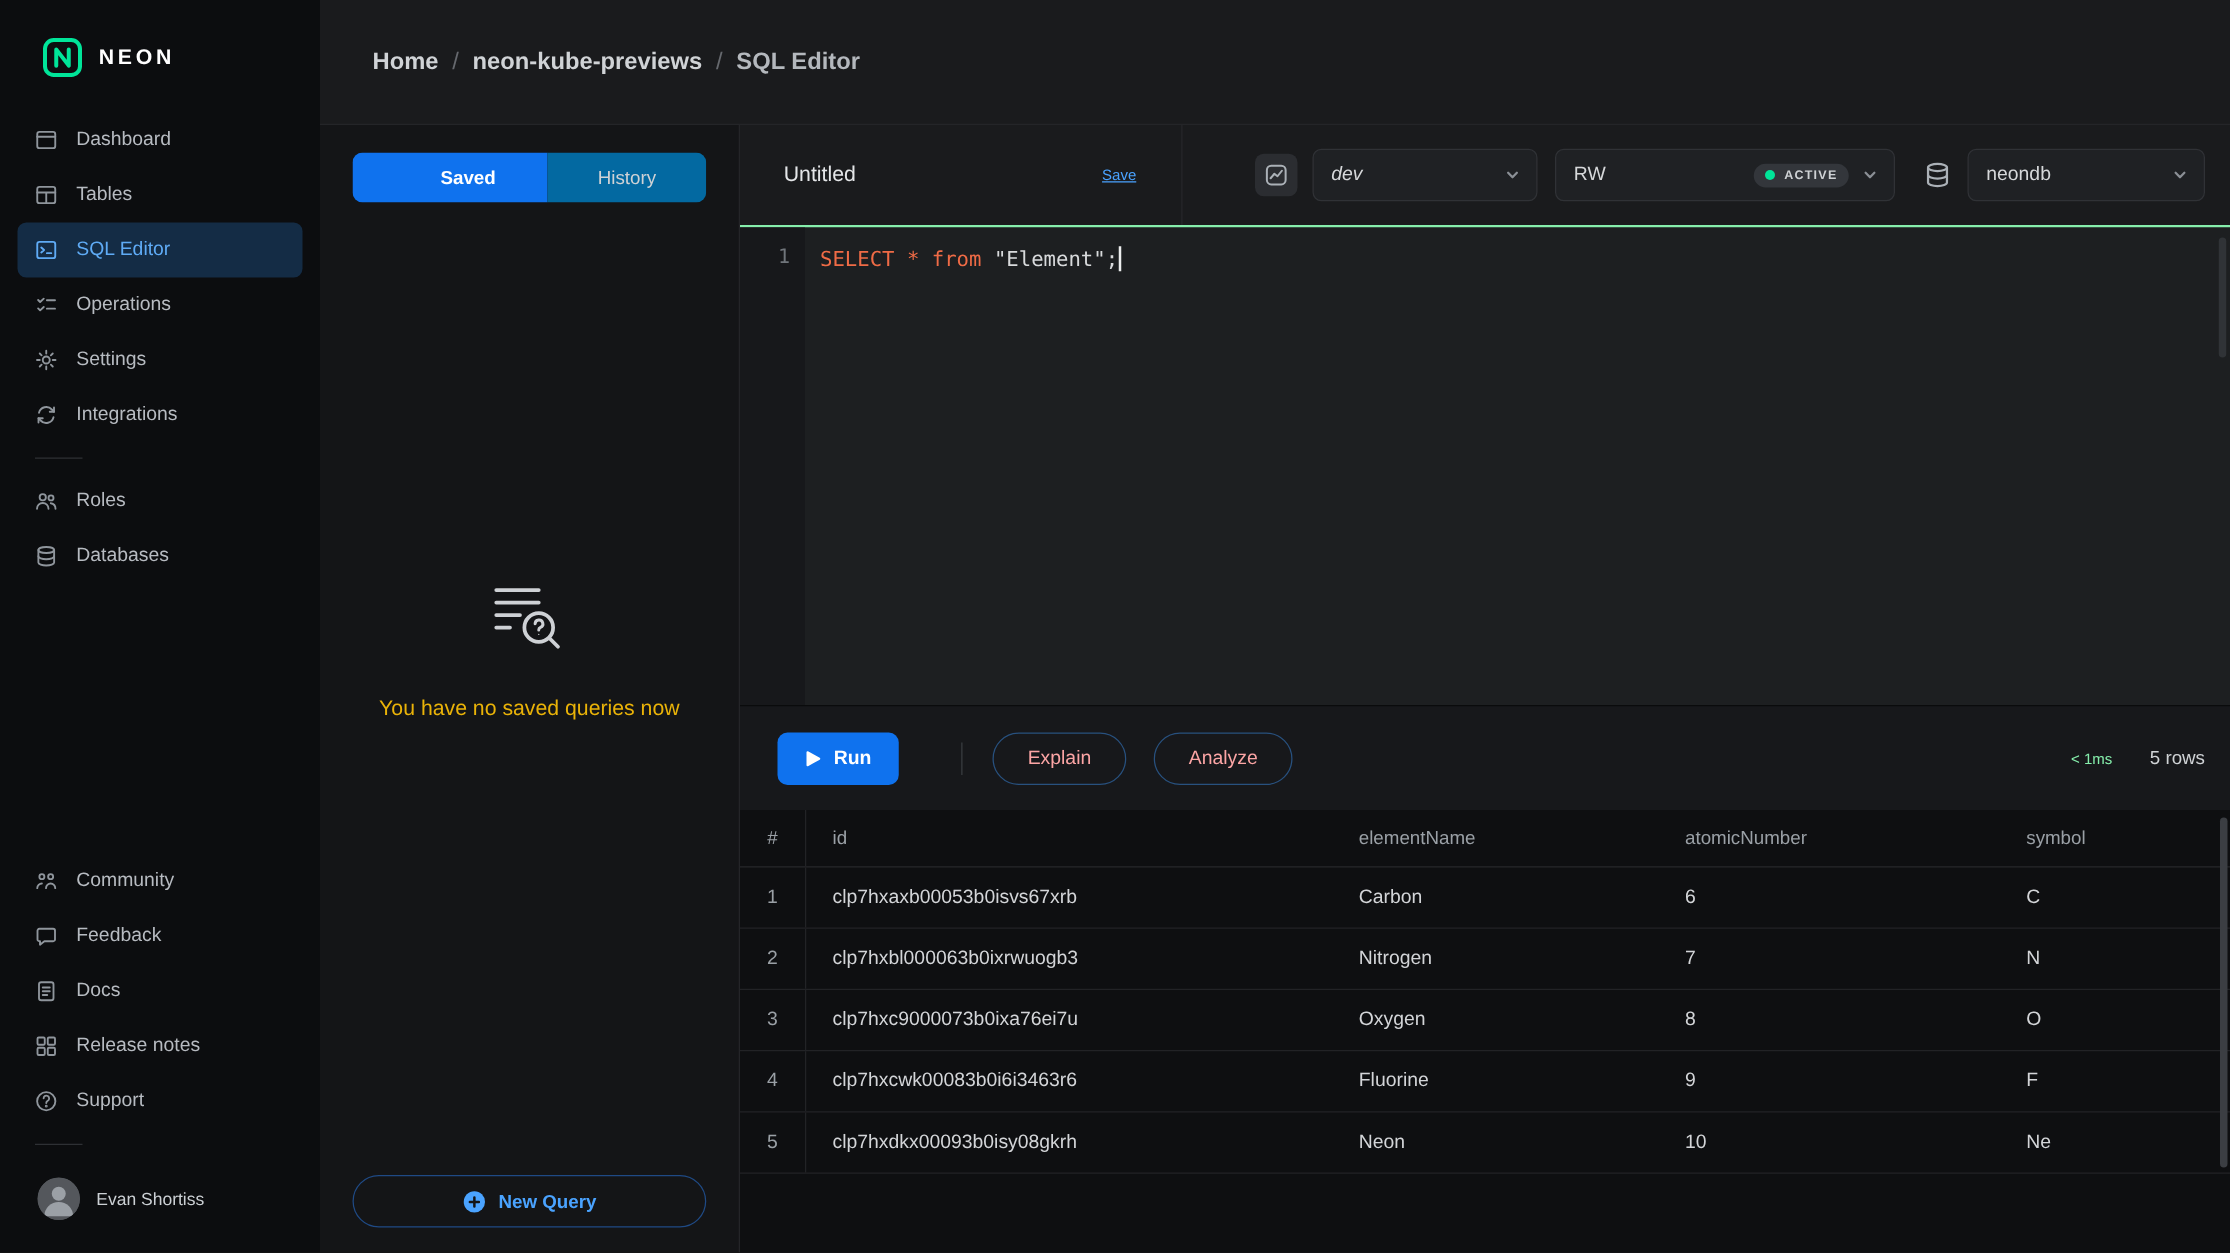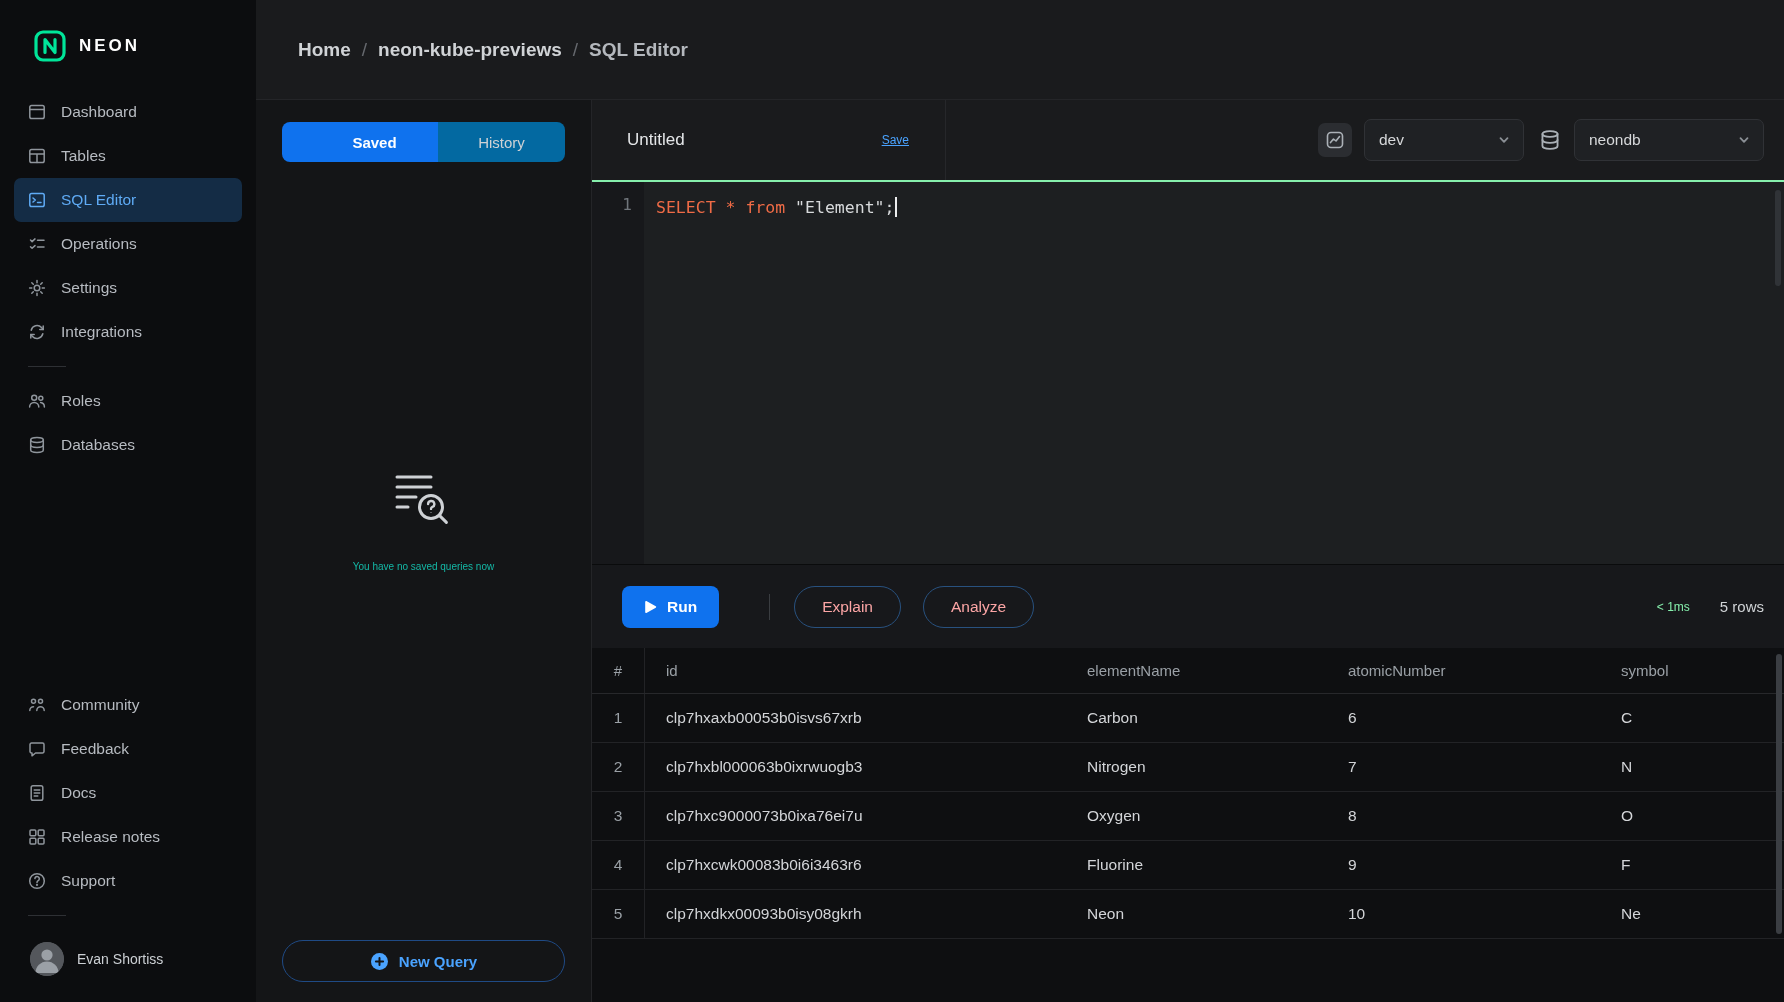--- a/index.html
+++ b/index.html
@@ -43,21 +43,21 @@
   
   .queries-panel { width:336px; flex-shrink:0; background:#141517; border-right:1px solid #242528;
                    display:flex; flex-direction:column; }
   .tabs { display:flex; margin:22px 26px 0; height:40px; border-radius:8px; overflow:hidden; flex-shrink:0; }
   .tab { flex:1; display:flex; align-items:center; justify-content:center; font-size:15px; cursor:pointer; }
   .tab.active { background:var(--accent,#0f72ee); color:#ffffff; font-weight:600;padding-left:29px; }
   .tab:not(.active) { background:#0369a1; color:#cfd2d5; }
   .panel-body { flex:1; min-height:0; display:flex; flex-direction:column; align-items:center;
                 justify-content:center; gap:28px; padding-bottom:60px; }
   .empty-icon { color:#ced1d5; }
-  .empty-text { color:#14b8a6; font-size:10px; }
+  .empty-text { color:#eab308; font-size:17px; }
   .new-query-wrap { flex-shrink:0; padding:0 26px 20px; }
   .new-query-btn { width:100%; height:42px; background:transparent; border:1px solid #1f4a85;
                    border-radius:21px; color:var(--link,#4aa3ff); font-family:inherit;
                    font-size:15px; font-weight:600; display:flex; align-items:center;
                    justify-content:center; gap:10px; cursor:pointer; }
 
   
   .main { flex:1; min-width:0; display:flex; flex-direction:column; background:#1a1b1d; }
 
   .editor-header { height:82px; flex-shrink:0; display:flex; align-items:stretch; background:#1a1b1d;
@@ -66,21 +66,21 @@
              padding:0 36px 0 35px; border-right:1px solid #26272a; }
   .eh-title { color:#e4e6e8; font-size:17px; cursor:text; }
   .eh-save { color:var(--link,#4aa3ff); font-size:12px; cursor:pointer;text-decoration:underline; }
   .eh-controls { flex:1; display:flex; align-items:center; justify-content:flex-end; padding-right:20px; }
   .icon-chip { width:34px; height:34px; border-radius:7px; background:#2b2d31; color:#abb1b7;
                display:flex; align-items:center; justify-content:center; margin-right:12px; flex-shrink:0; }
   .select { height:42px; background:#1f2124; border:1px solid #303236; border-radius:7px;
             display:flex; align-items:center; padding:0 12px 0 14px; color:#d6d8da;
             font-size:15.5px; cursor:pointer; flex-shrink:0; }
   .select .chev { display:flex; color:#8a8f95; margin-left:10px; }
-  .select-branch { width:160px; margin-right:14px; justify-content:space-between; }
+  .select-branch { width:180px; margin-right:14px; justify-content:space-between;font-style:italic; }
   .select-role { width:272px; margin-right:22px; }
   .select-role .badge { margin-left:auto; }
   .select-db { width:190px; justify-content:space-between; }
   .db-icon { display:flex; color:#abb1b7; margin-right:12px; flex-shrink:0; }
   .badge { display:flex; align-items:center; gap:7px; background:#33363b; border-radius:10px;
            padding:4px 9px; }
   .badge-dot { width:8px; height:8px; border-radius:50%; background:var(--status-green,#00e599); }
   .badge-text { font-size:10px; letter-spacing:1px; color:#cfd2d5; font-weight:700; }
 
   .editor-body { height:382px; flex-shrink:0; display:flex; background:#1d1f21; position:relative; }
@@ -337,20 +337,32 @@
           </div>
           <div class="eh-controls">
             <span class="icon-chip">
               <svg width="20" height="20" viewBox="0 0 20 20" fill="none" stroke="currentColor" stroke-width="1.6" stroke-linecap="round" stroke-linejoin="round">
                   <rect x="2.5" y="2.5" width="15" height="15" rx="3.5"></rect>
                   <path d="M5.5 12.6l3-3.6 2.5 2 3.5-4.4"></path>
                 </svg>
             </span>
             <div class="select select-branch">
               <span>dev</span>
+              <span class="chev">
+                <svg width="14" height="14" viewBox="0 0 14 14" fill="none" stroke="currentColor" stroke-width="1.8" stroke-linecap="round" stroke-linejoin="round">
+                    <path d="M3.5 5.2L7 8.8l3.5-3.6"></path>
+                  </svg>
+              </span>
+            </div>
+            <div class="select select-role">
+              <span>RW</span>
+              <span class="badge">
+                <span class="badge-dot"></span>
+                <span class="badge-text">ACTIVE</span>
+              </span>
               <span class="chev">
                 <svg width="14" height="14" viewBox="0 0 14 14" fill="none" stroke="currentColor" stroke-width="1.8" stroke-linecap="round" stroke-linejoin="round">
                     <path d="M3.5 5.2L7 8.8l3.5-3.6"></path>
                   </svg>
               </span>
             </div>
             <span class="db-icon">
               <svg width="24" height="24" viewBox="0 0 20 20" fill="none" stroke="currentColor" stroke-width="1.5" stroke-linecap="round" stroke-linejoin="round">
                   <ellipse cx="10" cy="5" rx="6.3" ry="2.4"></ellipse>
                   <path d="M3.7 5v10c0 1.3 2.8 2.4 6.3 2.4s6.3-1.1 6.3-2.4V5"></path>

